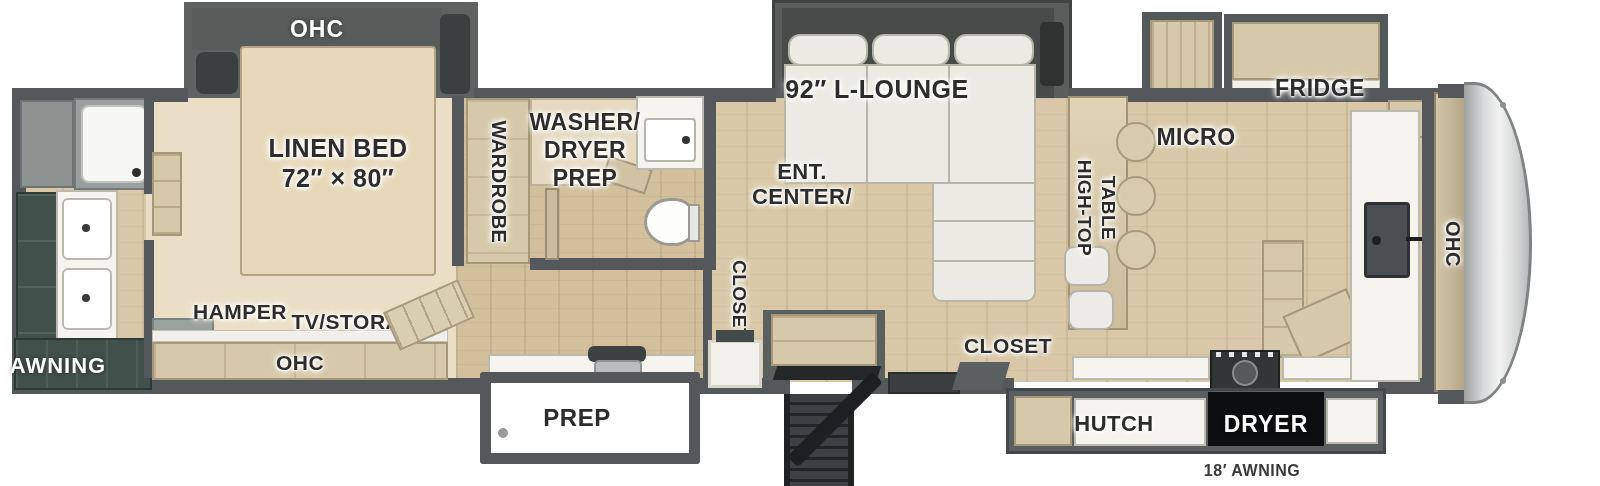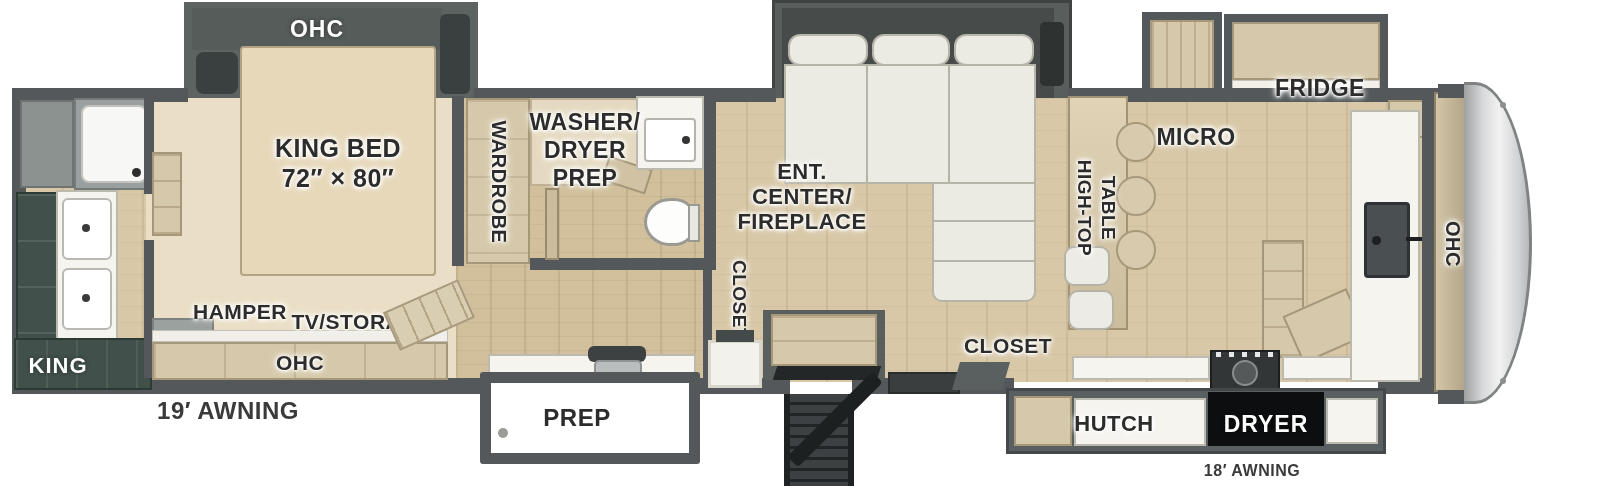--- a/index.html
+++ b/index.html
@@ -73,28 +73,28 @@
   <div style="left:74px;top:98px;width:80px;height:92px;background:#9aa09f;border:2px solid #747a79;"></div>
   <div style="left:81px;top:105px;width:66px;height:78px;background:#f7f7f5;border:2px solid #c3c3bd;border-radius:8px;"></div>
   <div style="left:132px;top:168px;width:9px;height:9px;background:#2e2e2e;border-radius:50%;"></div>
   <div class="greenbox" style="left:16px;top:192px;width:44px;height:148px;background-image:repeating-linear-gradient(180deg, rgba(255,255,255,.10) 0 2px, rgba(0,0,0,0) 2px 46px);"></div>
   <div class="whitebox" style="left:56px;top:190px;width:62px;height:152px;"></div>
   <div style="left:62px;top:198px;width:50px;height:62px;background:#ffffff;border:2px solid #b9b9b2;border-radius:6px;"></div>
   <div style="left:62px;top:268px;width:50px;height:62px;background:#ffffff;border:2px solid #b9b9b2;border-radius:6px;"></div>
   <div style="left:82px;top:224px;width:8px;height:8px;background:#3a3a3a;border-radius:50%;"></div>
   <div style="left:82px;top:294px;width:8px;height:8px;background:#3a3a3a;border-radius:50%;"></div>
   <div class="greenbox" style="left:14px;top:338px;width:138px;height:52px;background-image:repeating-linear-gradient(90deg, rgba(255,255,255,.08) 0 2px, rgba(0,0,0,0) 2px 30px);"></div>
-  <div class="lblw" style="left:58px;top:366px;font-size:22px;">KING</div>
+  <div class="lblw" style="left:58px;top:366px;font-size:22px;">AWNING</div>
 
   <div class="wall" style="left:144px;top:88px;width:10px;height:106px;"></div>
   <div class="wall" style="left:144px;top:240px;width:10px;height:138px;"></div>
 
   <div style="left:240px;top:46px;width:196px;height:230px;background:#e7d8ba;border:2px solid #b3a283;border-radius:4px;"></div>
   <div class="cab" style="left:152px;top:152px;width:30px;height:84px;background-image:repeating-linear-gradient(180deg, rgba(120,95,60,.3) 0 2px, rgba(0,0,0,0) 2px 26px);"></div>
-  <div class="lbl" style="left:338px;top:148px;font-size:25px;">KING BED</div>
+  <div class="lbl" style="left:338px;top:148px;font-size:25px;">LINEN BED</div>
   <div class="lbl" style="left:338px;top:178px;font-size:25px;text-align:right;">72″ × 80″</div>
 
   <div style="left:152px;top:318px;width:62px;height:26px;background:#9aa19e;border:2px solid #7b8280;"></div>
   <div style="left:152px;top:330px;width:296px;height:12px;background:#f1efe9;border:1px solid #c2bfb4;"></div>
   <div class="cab" style="left:152px;top:342px;width:296px;height:38px;background-image:repeating-linear-gradient(90deg, rgba(120,95,60,.22) 0 2px, rgba(0,0,0,0) 2px 70px);"></div>
   <div class="lbl" style="left:240px;top:312px;font-size:21px;">HAMPER</div>
   <div class="lbl" style="left:362px;top:322px;font-size:21px;">TV/STORAGE</div>
   <div class="lbl" style="left:300px;top:363px;font-size:21px;">OHC</div>
 
   <div style="left:388px;top:294px;width:82px;height:42px;background:#d9cdb2;border:2px solid #a79a7e;transform:rotate(-24deg);background-image:repeating-linear-gradient(90deg, rgba(110,90,55,.35) 0 2px, rgba(0,0,0,0) 2px 18px);"></div>
@@ -124,29 +124,29 @@
 
   <div class="sofa" style="left:788px;top:34px;width:80px;height:32px;border-radius:12px;"></div>
   <div class="sofa" style="left:872px;top:34px;width:78px;height:32px;border-radius:12px;"></div>
   <div class="sofa" style="left:954px;top:34px;width:80px;height:32px;border-radius:12px;"></div>
   <div class="sofa" style="left:784px;top:64px;width:252px;height:120px;"></div>
   <div style="left:866px;top:66px;width:2px;height:116px;background:#b7b4a8;"></div>
   <div style="left:948px;top:66px;width:2px;height:116px;background:#b7b4a8;"></div>
   <div class="sofa" style="left:932px;top:182px;width:104px;height:120px;border-radius:0 0 10px 10px;"></div>
   <div style="left:934px;top:220px;width:100px;height:2px;background:#b7b4a8;"></div>
   <div style="left:934px;top:260px;width:100px;height:2px;background:#b7b4a8;"></div>
+  <div class="lbl" style="left:877px;top:89px;font-size:25px;">92″ L-LOUNGE</div>
 
   <div style="left:763px;top:310px;width:122px;height:70px;background:#595f5d;border:2px solid #42474
 6;"></div>
   <div class="cab" style="left:771px;top:314px;width:106px;height:52px;background-image:repeating-linear-gradient(180deg, rgba(120,95,60,.25) 0 2px, rgba(0,0,0,0) 2px 24px);"></div>
   <div style="left:775px;top:366px;width:104px;height:14px;background:#23272
 8;background:#232728;transform:skewX(-18deg);"></div>
   <div class="lbl" style="left:802px;top:172px;font-size:22px;">ENT.</div>
   <div class="lbl" style="left:802px;top:197px;font-size:22px;">CENTER/</div>
-  <div class="lbl" style="left:802px;top:222px;font-size:22px;">FIREPLACE</div>
 
   <div style="left:888px;top:372px;width:72px;height:22px;background:#3a3e3f;border:2px solid #2a2d2e;"></div>
   <div style="left:784px;top:394px;width:70px;height:92px;background:#33373
 9;background:#333739;border-left:6px solid #1f2223;border-right:6px solid #1f2223;background-image:repeating-linear-gradient(180deg, #3d4143 0 8px, #222526 8px 11px);"></div>
   <div style="left:775px;top:412px;width:120px;height:15px;background:#1d2021;transform:rotate(-45deg);border-radius:4px;"></div>
 
   <div style="left:956px;top:362px;width:50px;height:28px;background:#5a5f60;transform:skewX(-16deg);border:2px solid #43484
 9;"></div>
   <div class="lbl" style="left:1008px;top:346px;font-size:21px;">CLOSET</div>
 
@@ -195,16 +195,15 @@
   <div style="left:1500px;top:102px;width:6px;height:6px;background:#8d9091;border-radius:50%;"></div>
   <div style="left:1500px;top:378px;width:6px;height:6px;background:#8d9091;border-radius:50%;"></div>
 
   <div class="whitebox" style="left:488px;top:354px;width:208px;height:24px;"></div>
   <div style="left:588px;top:346px;width:58px;height:16px;background:#3d4142;border-radius:6px;"></div>
   <div style="left:594px;top:360px;width:48px;height:22px;background:#b9bdbd;border:2px solid #8e9292;border-radius:5px;"></div>
   <div style="left:480px;top:372px;width:220px;height:92px;background:#ffffff;border:11px solid #54585a;border-radius:3px;"></div>
   <div class="lbl" style="left:577px;top:418px;font-size:24px;">PREP</div>
   <div style="left:498px;top:428px;width:10px;height:10px;background:#9b9b97;border-radius:50%;"></div>
 
-  <div class="lbl" style="left:228px;top:411px;font-size:24px;color:#3a3a3a;">19′ AWNING</div>
   <div class="lbl" style="left:1252px;top:471px;font-size:16px;color:#3a3a3a;">18′ AWNING</div>
 
 </div>
 
 </body></html>

